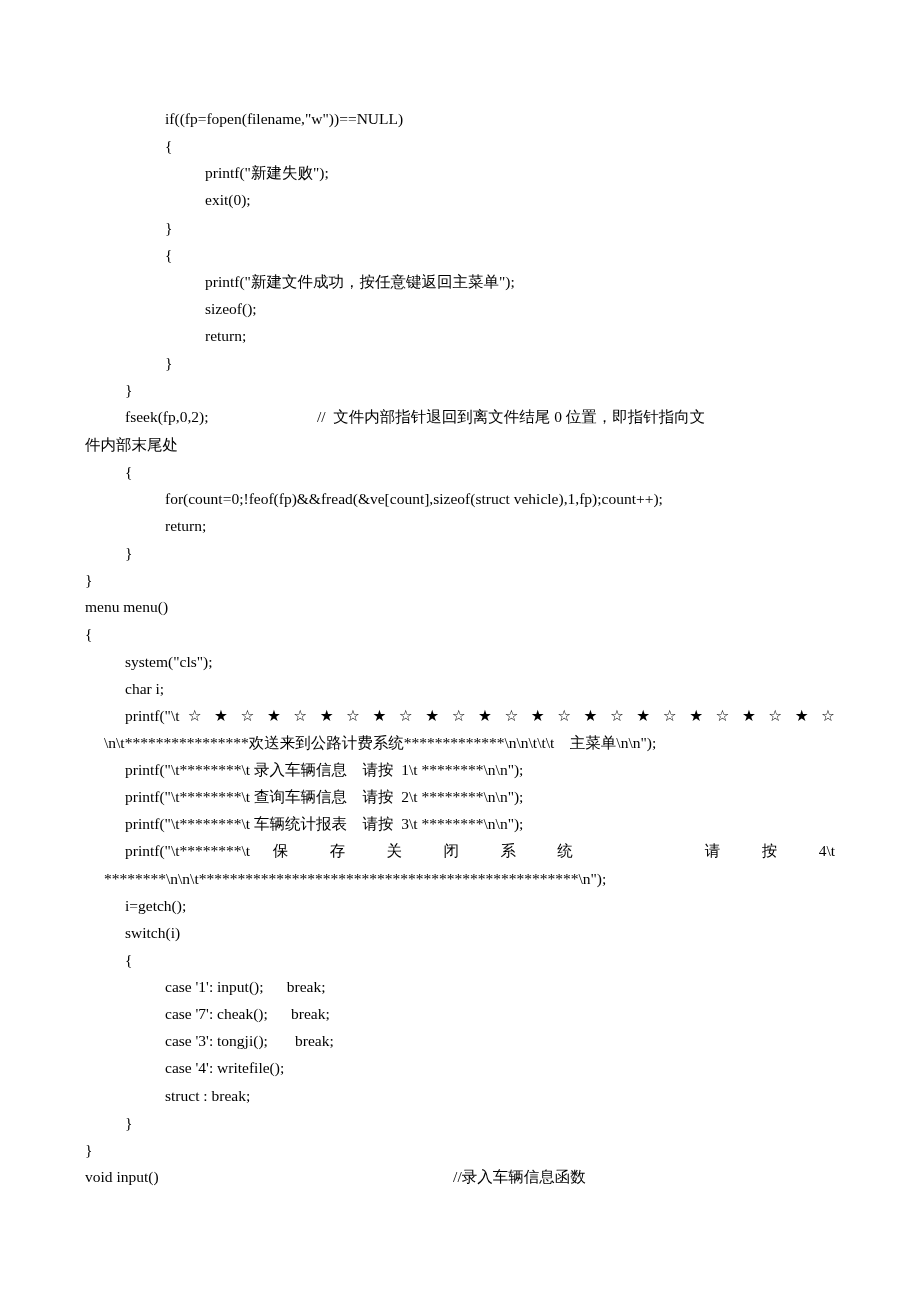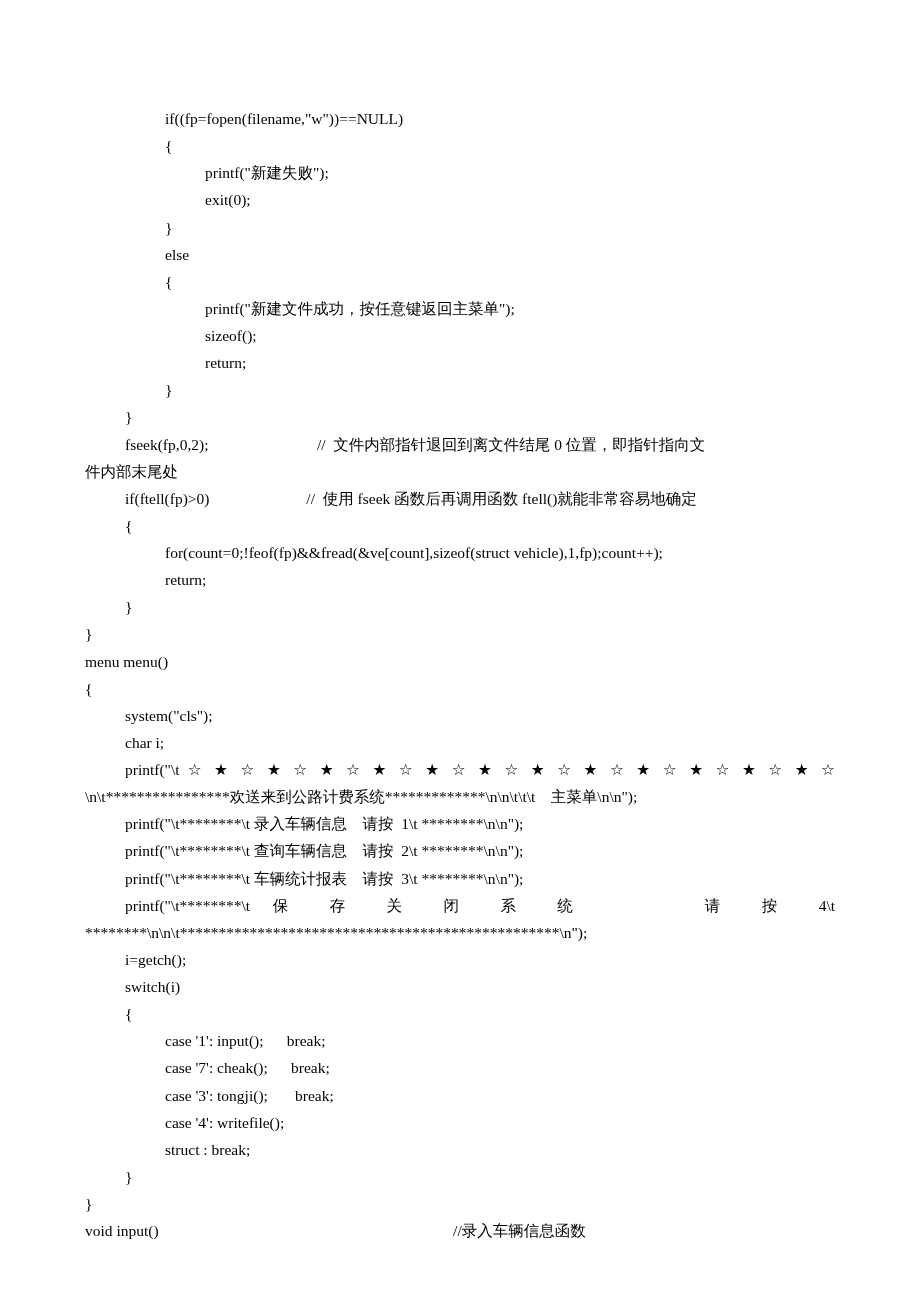--- a/index.html
+++ b/index.html
@@ -17,41 +17,39 @@
     box-sizing: border-box;
   }
   .code-line {
     white-space: pre-wrap;
     word-break: break-word;
   }
   .indent1 { padding-left: 40px; }
   .indent2 { padding-left: 80px; }
   .indent3 { padding-left: 120px; }
   .wrap-line { text-align: justify; text-align-last: justify; }
-  .wrap-cont { text-align: left; }
+  .wrap-cont { text-align: left; margin-left: 19px; }
 </style>
 </head>
 <body>
 
 <div class="page" id="page-root">
     <div class="code-line indent2">if((fp=fopen(filename,"w"))==NULL)</div>
     <div class="code-line indent2">{</div>
     <div class="code-line indent3">printf("新建失败");</div>
     <div class="code-line indent3">exit(0);</div>
     <div class="code-line indent2">}</div>
-    <div class="code-line indent2">else</div>
     <div class="code-line indent2">{</div>
     <div class="code-line indent3">printf("新建文件成功，按任意键返回主菜单");</div>
     <div class="code-line indent3">sizeof();</div>
     <div class="code-line indent3">return;</div>
     <div class="code-line indent2">}</div>
     <div class="code-line indent1">}</div>
     <div class="code-line indent1">fseek(fp,0,2);                            //  文件内部指针退回到离文件结尾 0 位置，即指针指向文</div>
     <div class="code-line ">件内部末尾处</div>
-    <div class="code-line indent1">if(ftell(fp)&gt;0)                         //  使用 fseek 函数后再调用函数 ftell()就能非常容易地确定</div>
     <div class="code-line indent1">{</div>
     <div class="code-line indent2">for(count=0;!feof(fp)&amp;&amp;fread(&amp;ve[count],sizeof(struct vehicle),1,fp);count++);</div>
     <div class="code-line indent2">return;</div>
     <div class="code-line indent1">}</div>
     <div class="code-line ">}</div>
     <div class="code-line ">menu menu()</div>
     <div class="code-line ">{</div>
     <div class="code-line indent1">system("cls");</div>
     <div class="code-line indent1">char i;</div>
     <div class="code-line indent1 wrap-line">printf("\t ☆ ★ ☆ ★ ☆ ★ ☆ ★ ☆ ★ ☆ ★ ☆ ★ ☆ ★ ☆ ★ ☆ ★ ☆ ★ ☆ ★ ☆</div>

